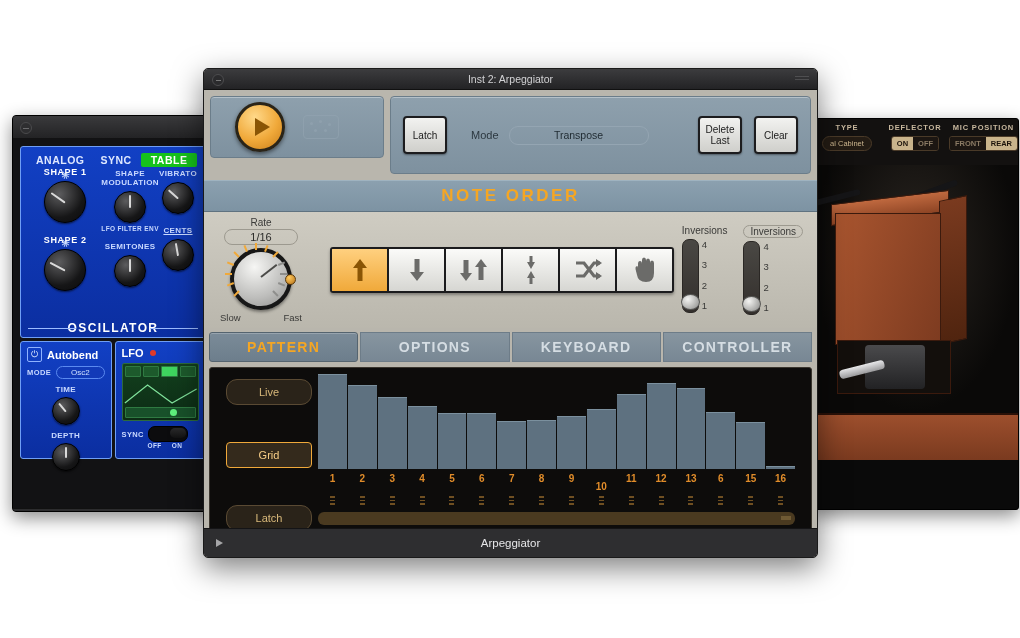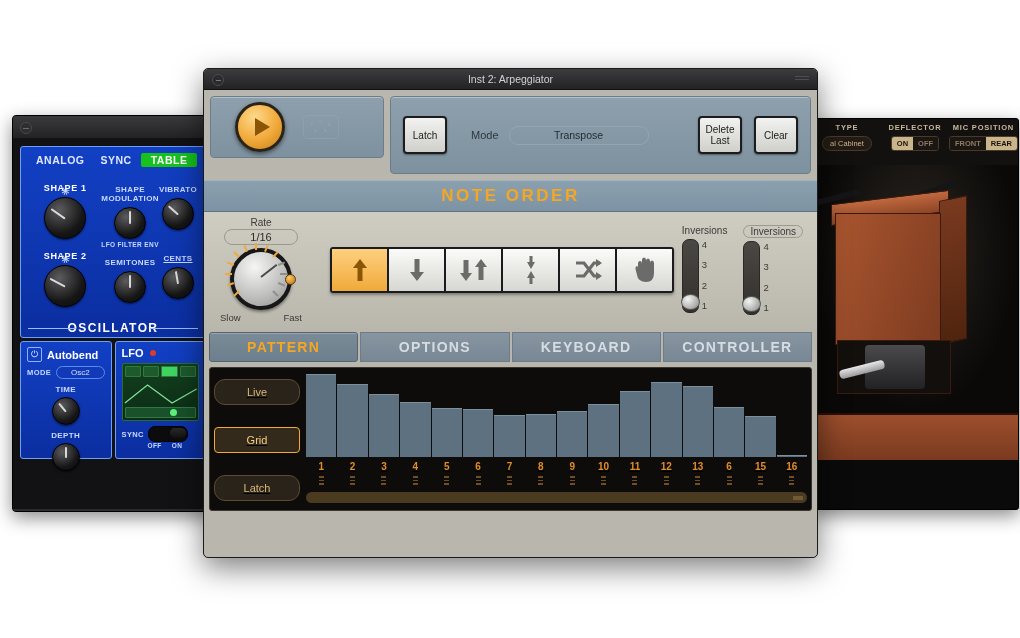--- a/index.html
+++ b/index.html
@@ -24,21 +24,21 @@
     position:absolute;left:7px;top:6px;width:10px;height:10px;border-radius:50%;
     background:#2e2e30;border:1px solid #4a4a4c;
   }
   .synth-close:after{content:"";position:absolute;left:2px;top:4.5px;width:6px;height:1px;background:#6a6a6c;}
   .synth-body{padding:4px;background:#121214;height:369px;box-sizing:border-box;}
   .osc-panel{
     background:linear-gradient(#1240c4,#0b2ea0);border:1px solid #6f9ef5;border-radius:3px;
     margin:3px;padding:6px 8px 4px;position:relative;height:192px;box-sizing:border-box;
   }
   .osc-tabs{display:flex;gap:2px;align-items:center;font-size:10.5px;font-weight:bold;
-    letter-spacing:.5px;color:#dfe8ff;margin-bottom:16px;}
+    letter-spacing:.5px;color:#dfe8ff;margin-bottom:0;}
   .osc-tab{padding:1px 7px;}
   .osc-tab.on{background:#16c21b;color:#ffffff;border-radius:2px;padding:1px 10px;}
   .knob{
     border-radius:50%;
     background:radial-gradient(circle at 36% 30%,#5c5c5e,#161617 62%,#0a0a0b);
     border:1px solid #000;position:relative;box-shadow:0 1px 2px rgba(0,0,0,.6);
   }
   .knob .ptr{position:absolute;left:50%;top:10%;width:1.5px;height:42%;
     background:#d9d9d9;transform-origin:50% 100%;margin-left:-.75px;border-radius:1px;}
   .ticks{position:absolute;inset:-6px;border-radius:50%;}
@@ -230,22 +230,22 @@
 
   .tabs{display:flex;padding:4px 5px 0;background:#b9b6ad;gap:2px;}
   .tab{
     flex:1;height:28px;background:linear-gradient(#8795a0,#788794);border:1px solid #6d7c88;
     color:#d5dde3;font-size:14px;font-weight:bold;letter-spacing:1.3px;
     text-align:center;line-height:28px;
   }
   .tab.sel{background:linear-gradient(#7b8b98,#6d7e8c);color:#f5a623;border:1px solid #55646f;
     border-radius:3px;box-shadow:inset 0 1px 0 rgba(255,255,255,.22);}
 
-  .patt-outer{margin:5px;background:#0d0c0b;border:1px solid #3a352e;border-radius:3px;padding:7px 4px;
-    height:144px;box-sizing:border-box;position:relative;text-decoration:underline;}
+  .patt-outer{margin:5px;background:#0d0c0b;border:1px solid #3a352e;border-radius:3px;padding:7px 16px;
+    height:174px;box-sizing:border-box;position:relative;}
   .patt-inner{display:flex;height:100%;}
   .side-btns{width:86px;display:flex;flex-direction:column;justify-content:space-between;
     padding:4px 0 2px;}
   .sbtn{
     height:24px;border-radius:11px;border:1px solid #5a4a33;background:#2a2319;
     color:#d8b87a;font-size:11px;text-align:center;line-height:24px;
   }
   .sbtn.sel{border:1px solid #f0a93a;color:#f7cd86;background:#342a1c;border-radius:4px;}
   .chartarea{flex:1;margin-left:6px;display:flex;flex-direction:column;}
   .bars{height:94px;display:flex;align-items:flex-end;gap:1px;}
@@ -328,21 +328,21 @@
               <div class="lbl" style="margin-top:10px;">SEMITONES</div>
               <div class="knob" style="width:30px;height:30px;margin:4px auto 0;">
                 <div class="ptr" style="transform:rotate(0deg);"></div>
               </div>
             </div>
             <div style="flex:1;">
               <div class="lbl">VIBRATO</div>
               <div class="knob" style="width:30px;height:30px;margin:4px auto 0;">
                 <div class="ptr" style="transform:rotate(-48deg);"></div>
               </div>
-              <div class="lbl" style="margin-top:24px;text-decoration:underline;">CENTS</div>
+              <div class="lbl" style="margin-top:12px;text-decoration:underline;">CENTS</div>
               <div class="knob" style="width:30px;height:30px;margin:4px auto 0;">
                 <div class="ptr" style="transform:rotate(-10deg);"></div>
               </div>
             </div>
           </div>
         </div>
 
         <div class="oscillator-word">OSCILLATOR</div>
       </div>
 
@@ -617,21 +617,21 @@
           <div class="nums" id="nums">
               <span style="color: rgb(224, 140, 42);">1</span>
               <span style="color: rgb(224, 140, 42);">2</span>
               <span style="color: rgb(224, 140, 42);">3</span>
               <span style="color: rgb(224, 140, 42);">4</span>
               <span style="color: rgb(224, 140, 42);">5</span>
               <span style="color: rgb(224, 140, 42);">6</span>
               <span style="color: rgb(224, 140, 42);">7</span>
               <span style="color: rgb(224, 140, 42);">8</span>
               <span style="color: rgb(224, 140, 42);">9</span>
-              <span style="color: rgb(224, 140, 42);">10</span>
+              <span style="color: rgb(224, 140, 42); margin-top: 8px;">10</span>
               <span style="color: rgb(224, 140, 42);">11</span>
               <span style="color: rgb(224, 140, 42);">12</span>
               <span style="color: rgb(224, 140, 42);">13</span>
               <span style="color: rgb(224, 140, 42);">6</span>
               <span style="color: rgb(224, 140, 42);">15</span>
               <span style="color: rgb(224, 140, 42);">16</span>
             </div>
           <div class="dots" id="dots">
               <div>
                 <i></i>
@@ -714,14 +714,18 @@
                 <i></i>
               </div>
             </div>
           <div class="cust-bar">
               <i></i>
             </div>
         </div>
       </div>
     </div>
 
+    <div class="arp-foot">
+      <div class="tri"></div>
+      <span>Arpeggiator</span>
+    </div>
   </div>
 </div>
 
 </body></html>

